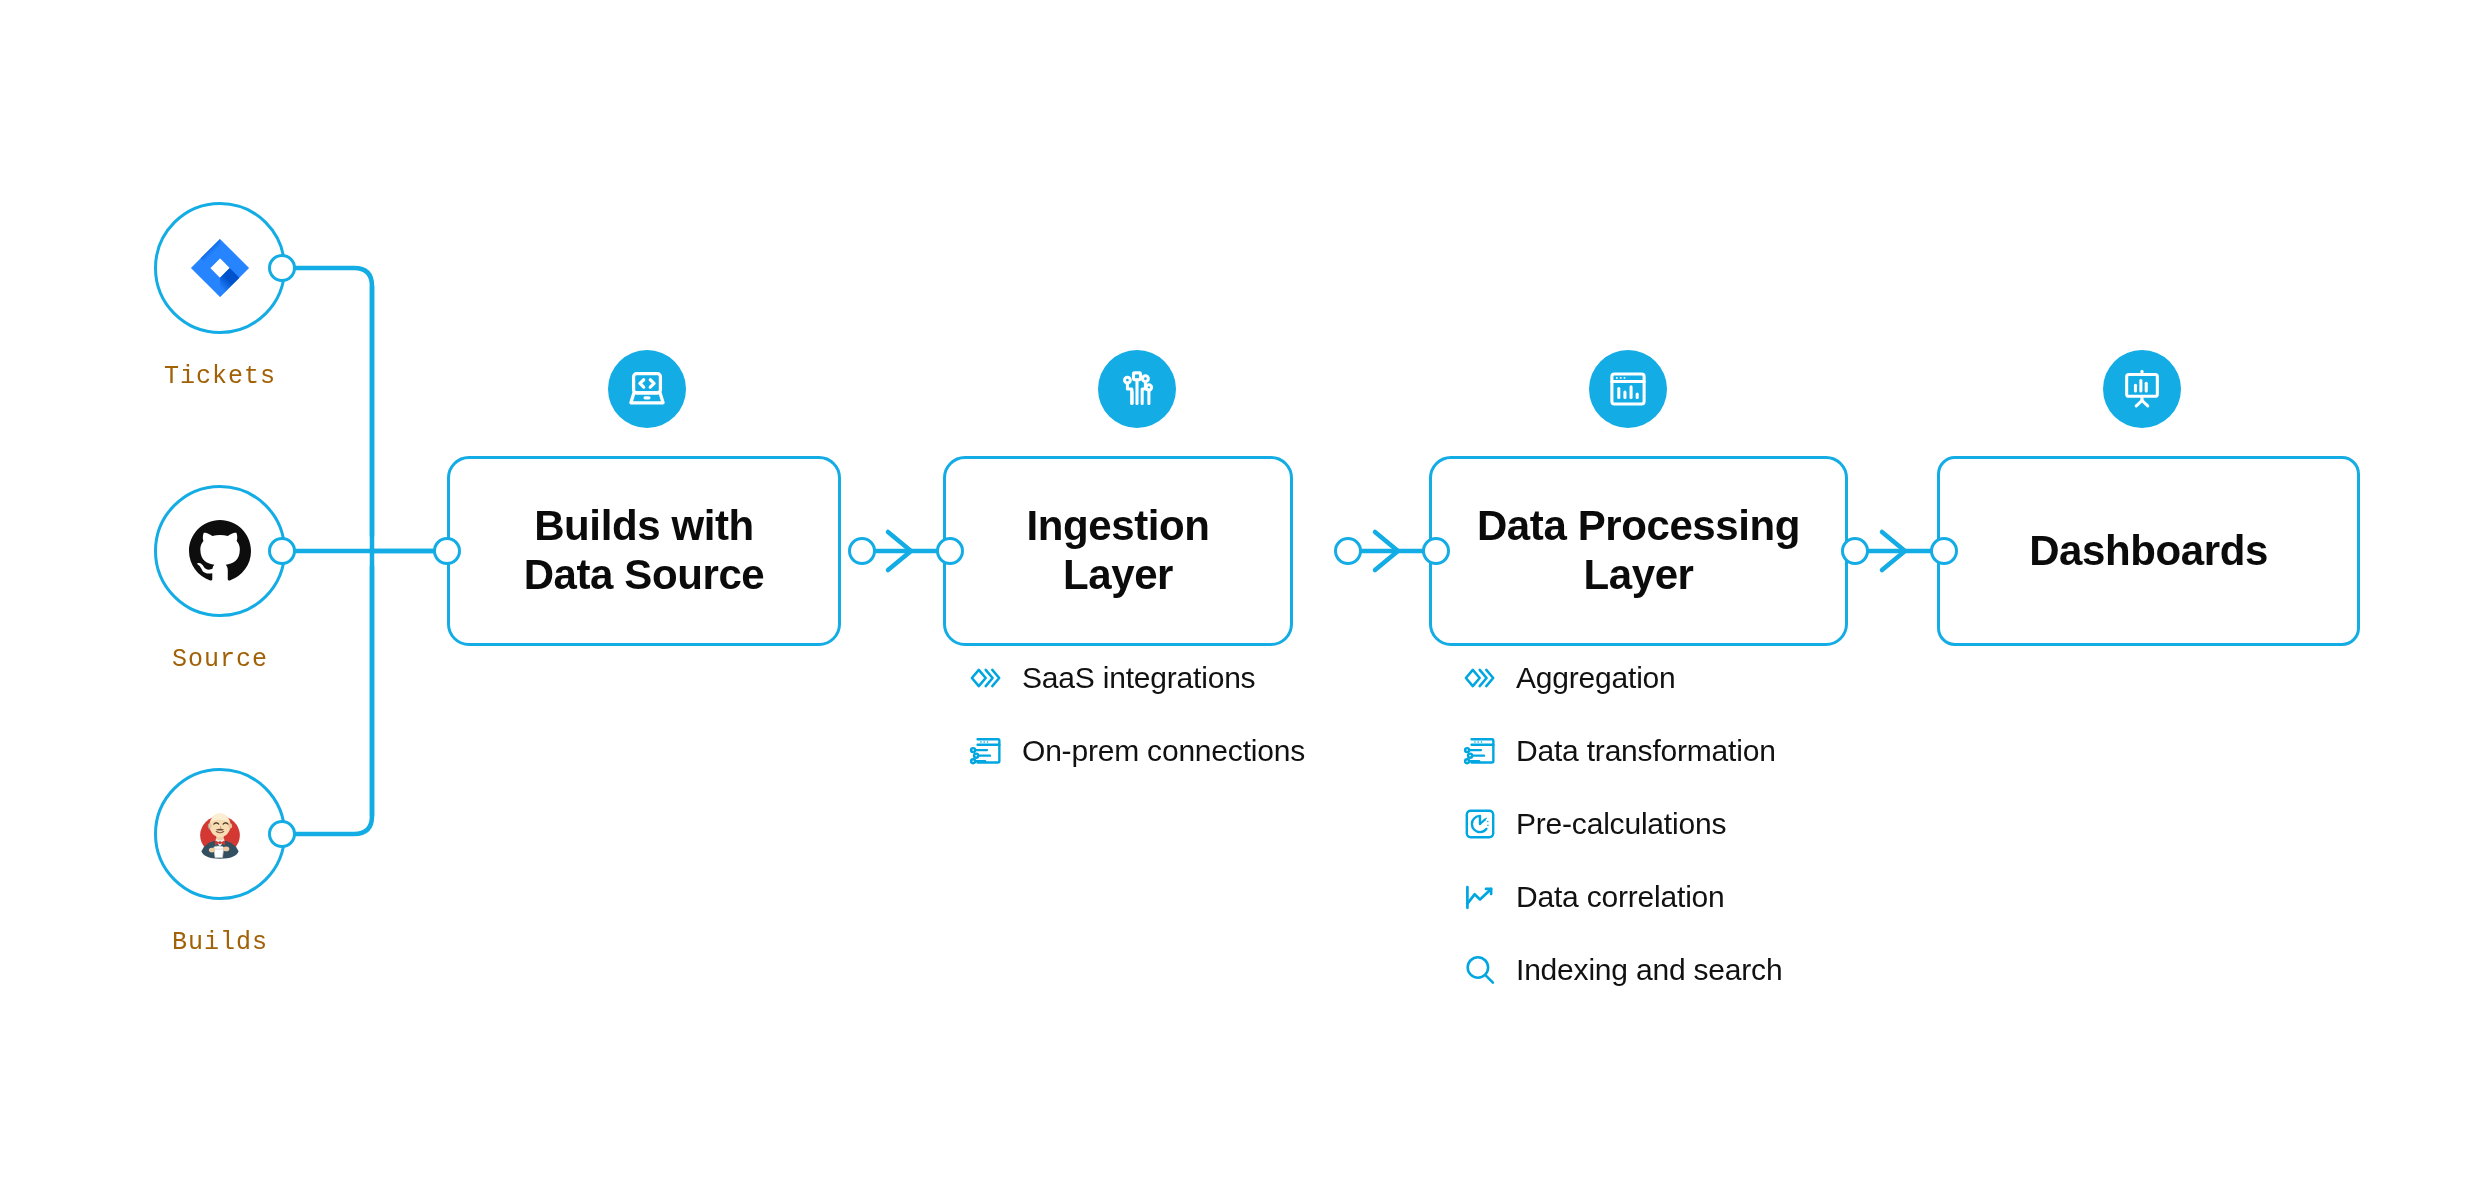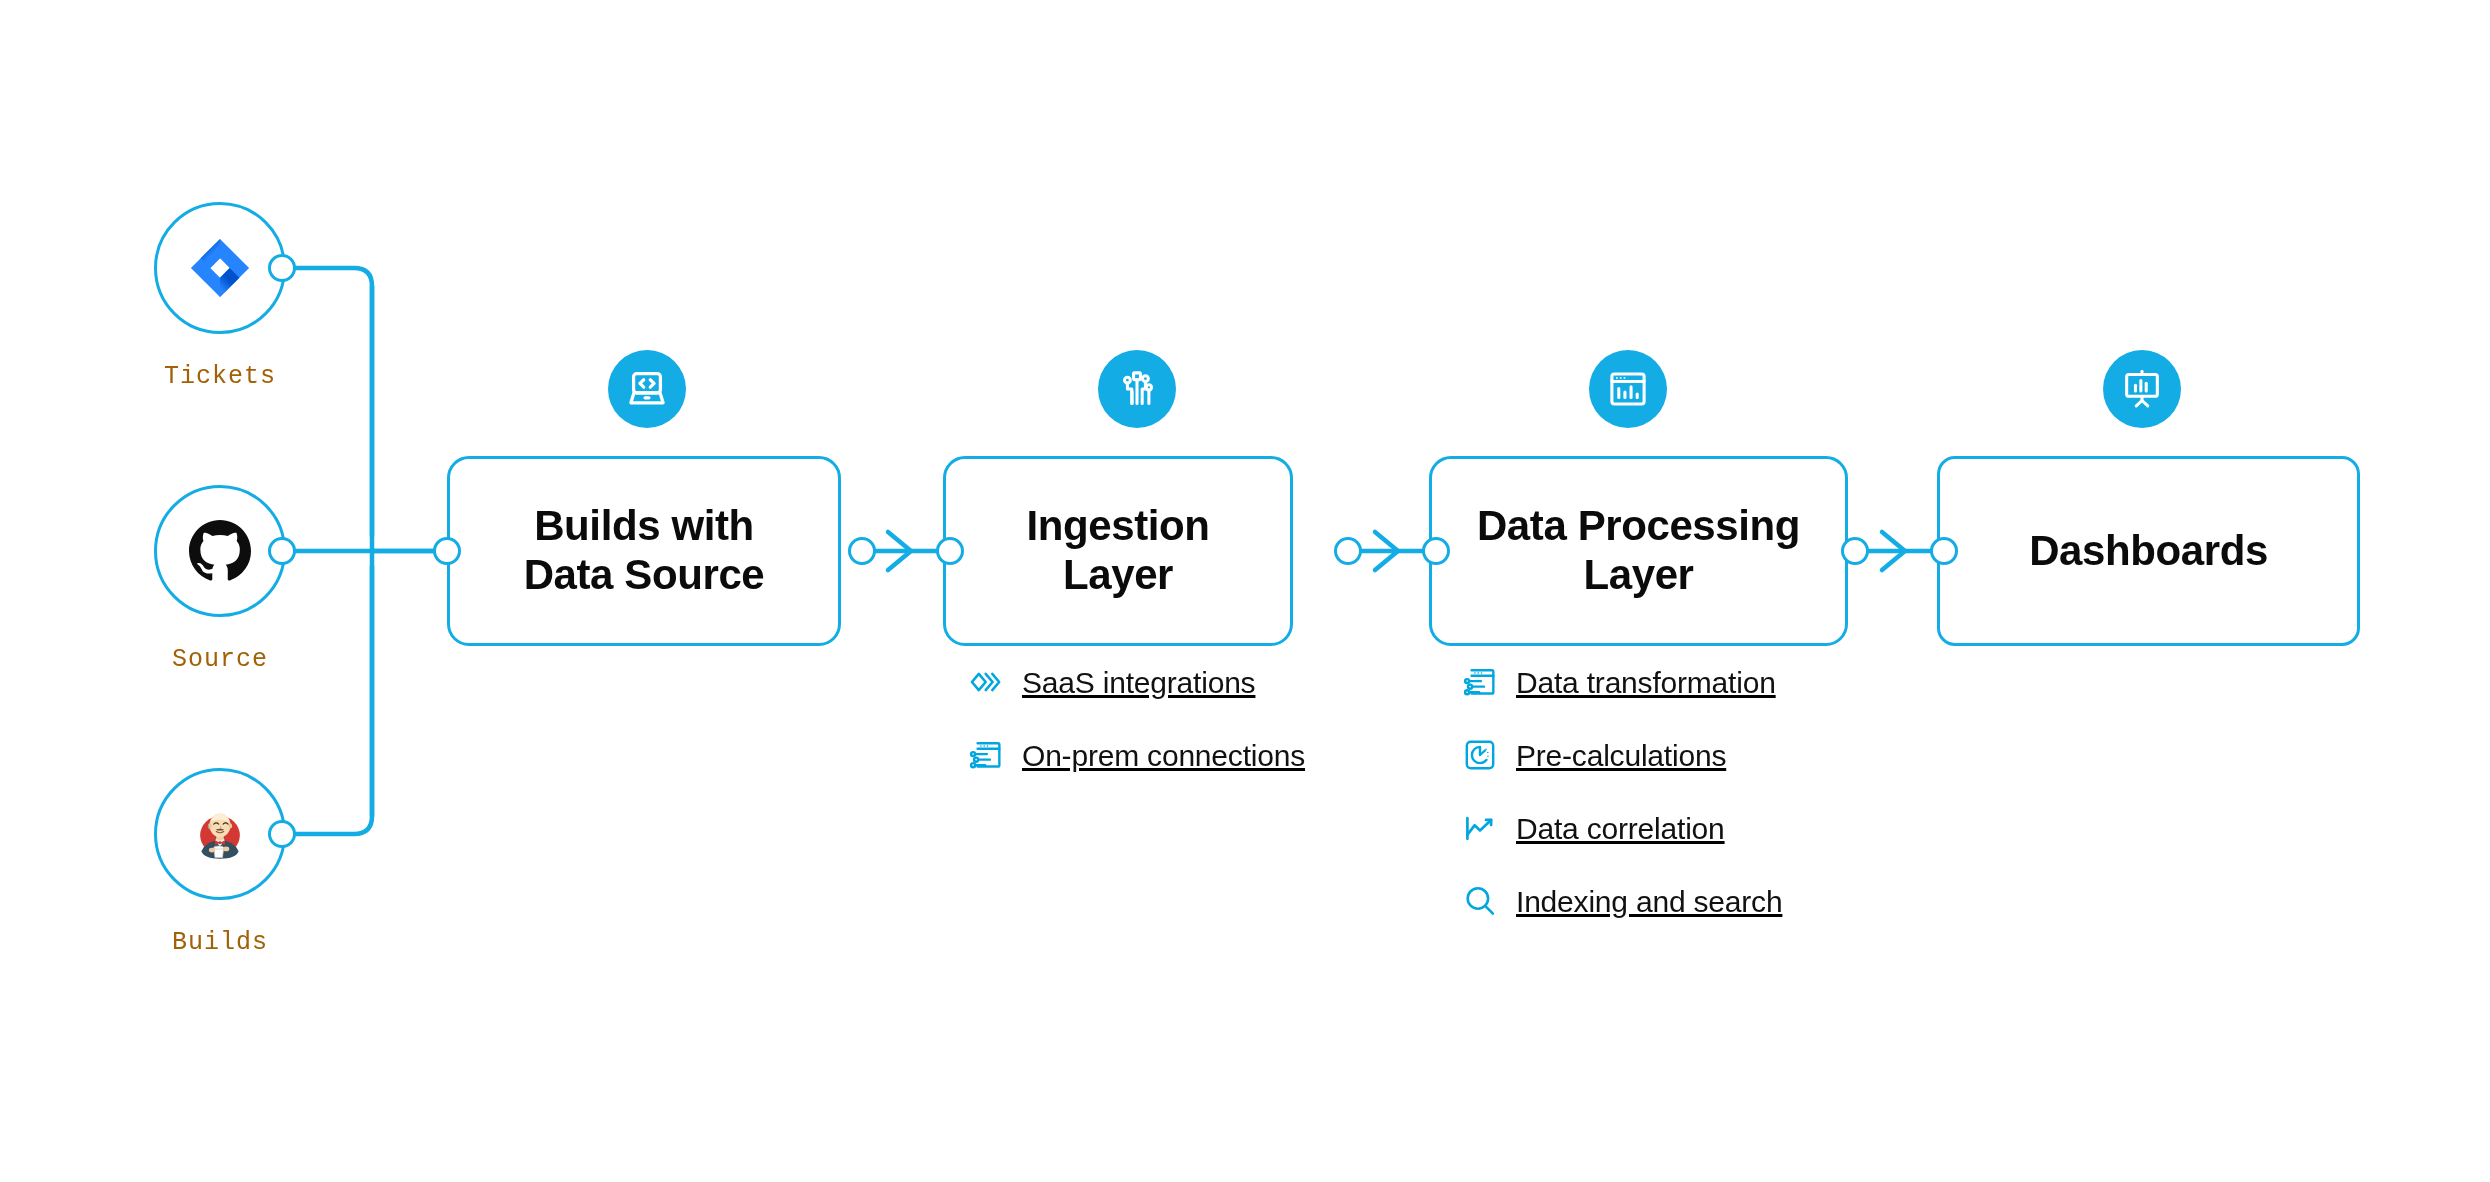--- a/index.html
+++ b/index.html
@@ -101,24 +101,23 @@
     z-index: 4;
   }
   .badge svg { display:block; }
   
   .bullets {
     position: absolute;
     z-index: 3;
   }
   .bullet-row {
     display: flex;
-    align-items: flex-end;
+    align-items: center;
     height: 45px;
     margin-bottom: 28px;
-    text-decoration: underline;
   }
   .bullet-icon {
     width: 36px; height: 36px;
     flex: 0 0 36px;
     margin-right: 18px;
     display: flex;
     align-items: center;
     justify-content: center;
   }
   .bullet-icon svg { display: block; }
@@ -329,20 +328,30 @@
   </div>
   <div class="stage-box" style="left:1429px; top:456px; width:419px; height:190px;">
     <div class="stage-title">
       <span>Data Processing</span><br>
       <span>Layer</span>
     </div>
   </div>
   <div class="bullets" style="left:1462px; top:655px;">
     <div class="bullet-row">
       <span class="bullet-icon">
+        <svg width="36" height="36" viewBox="0 0 24 24" fill="none" stroke="#00a6e0" stroke-width="1.7" stroke-linecap="round" stroke-linejoin="round">
+          <path d="M7.2 6.6 L2.6 12 l4.6 5.4 L11.8 12 z"></path>
+          <path d="M11.8 6.6 L16.4 12 l-4.6 5.4"></path>
+          <path d="M16.2 6.6 L20.8 12 l-4.6 5.4"></path>
+        </svg>
+      </span>
+      <span class="bullet-text">Aggregation</span>
+    </div>
+    <div class="bullet-row">
+      <span class="bullet-icon">
         <svg width="36" height="36" viewBox="0 0 24 24" fill="none" stroke="#00a6e0" stroke-width="1.6" stroke-linecap="round" stroke-linejoin="round">
           <path d="M6.4 4.2 H20 a0.9 0.9 0 0 1 0.9 0.9 V18.8 a0.9 0.9 0 0 1 -0.9 0.9 H6.4"></path>
           <path d="M6.4 7.8 H20.9"></path>
           <circle cx="8.6" cy="6" r="0.55" fill="#00a6e0" stroke="none"></circle>
           <circle cx="10.8" cy="6" r="0.55" fill="#00a6e0" stroke="none"></circle>
           <circle cx="13" cy="6" r="0.55" fill="#00a6e0" stroke="none"></circle>
           <circle cx="3.4" cy="11.4" r="1.35"></circle>
           <path d="M4.9 11.4 H12.6"></path>
           <circle cx="5.4" cy="15.1" r="1.35"></circle>
           <path d="M6.9 15.1 H14.6"></path>

